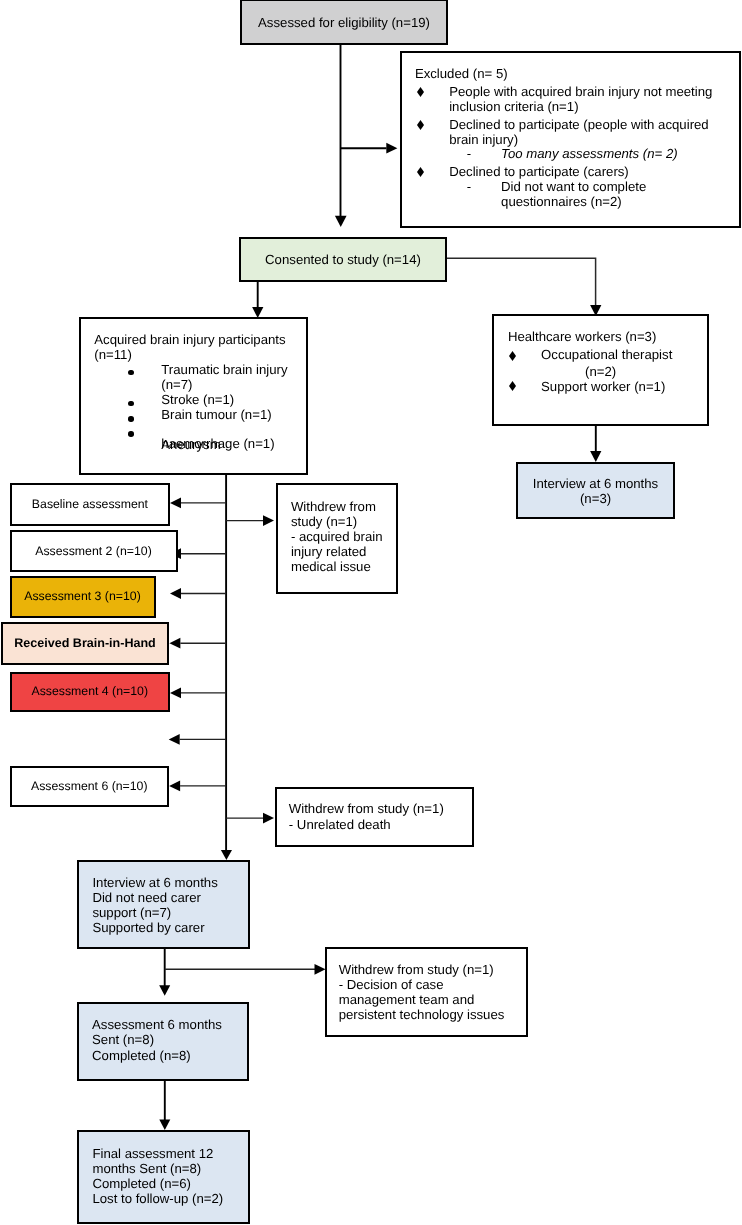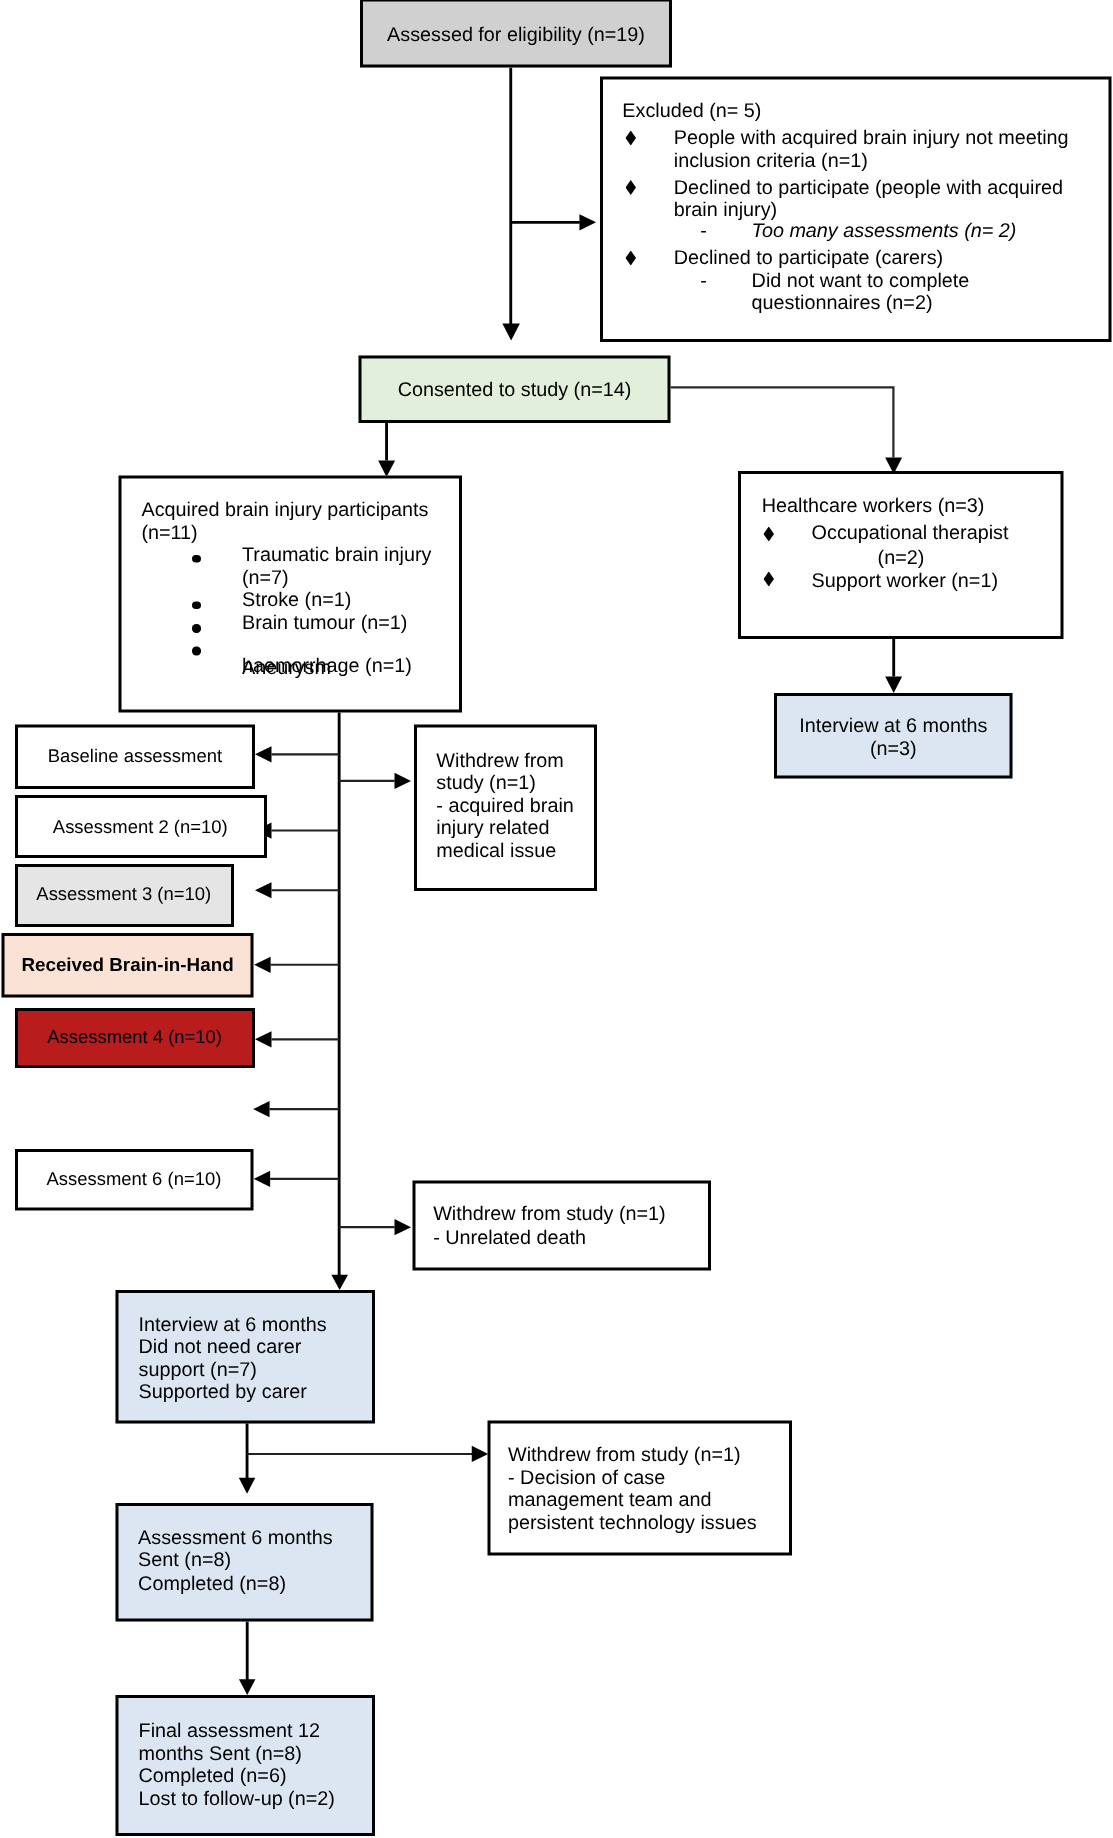--- a/index.html
+++ b/index.html
@@ -201,27 +201,27 @@
       <div>(n=3)</div>
     </div>
   </div>
 
   <div class="node ctr sm" style="left:9.5px;top:483.1px;width:160.9px;height:42.6px;background:#ffffff;">
     <span>Baseline assessment</span>
   </div>
   <div class="node ctr sm" style="left:9.5px;top:529.8px;width:168px;height:42.5px;background:#ffffff;">
     <span>Assessment 2 (n=10)</span>
   </div>
-  <div class="node ctr sm" style="left:9.5px;top:575.5px;width:146px;height:42.5px;background:#e5e5e5;">
+  <div class="node ctr sm" style="left:9.5px;top:575.5px;width:146px;height:42.5px;background:#eab308;">
     <span>Assessment 3 (n=10)</span>
   </div>
   <div class="node ctr smb" style="left:0.7px;top:621.9px;width:168.7px;height:43px;background:#fae3d4;font-weight:bold;">
     <span>Received Brain-in-Hand</span>
   </div>
-  <div class="node ctr sm" style="left:9.5px;top:671.7px;width:160.5px;height:40.3px;background:#b91c1c;">
+  <div class="node ctr sm" style="left:9.5px;top:671.7px;width:160.5px;height:40.3px;background:#ef4444;">
     <span>Assessment 4 (n=10)</span>
   </div>
   <div class="node ctr sm" style="left:9.5px;top:765.5px;width:159.6px;height:41.6px;background:#ffffff;text-align:center;">
     <span>Assessment 6 (n=10)</span>
   </div>
 
   <div class="node" style="left:276px;top:483px;width:122px;height:111px;background:#ffffff;">
     <div class="w1">
       <div>Withdrew from</div>
       <div>study (n=1)</div>

